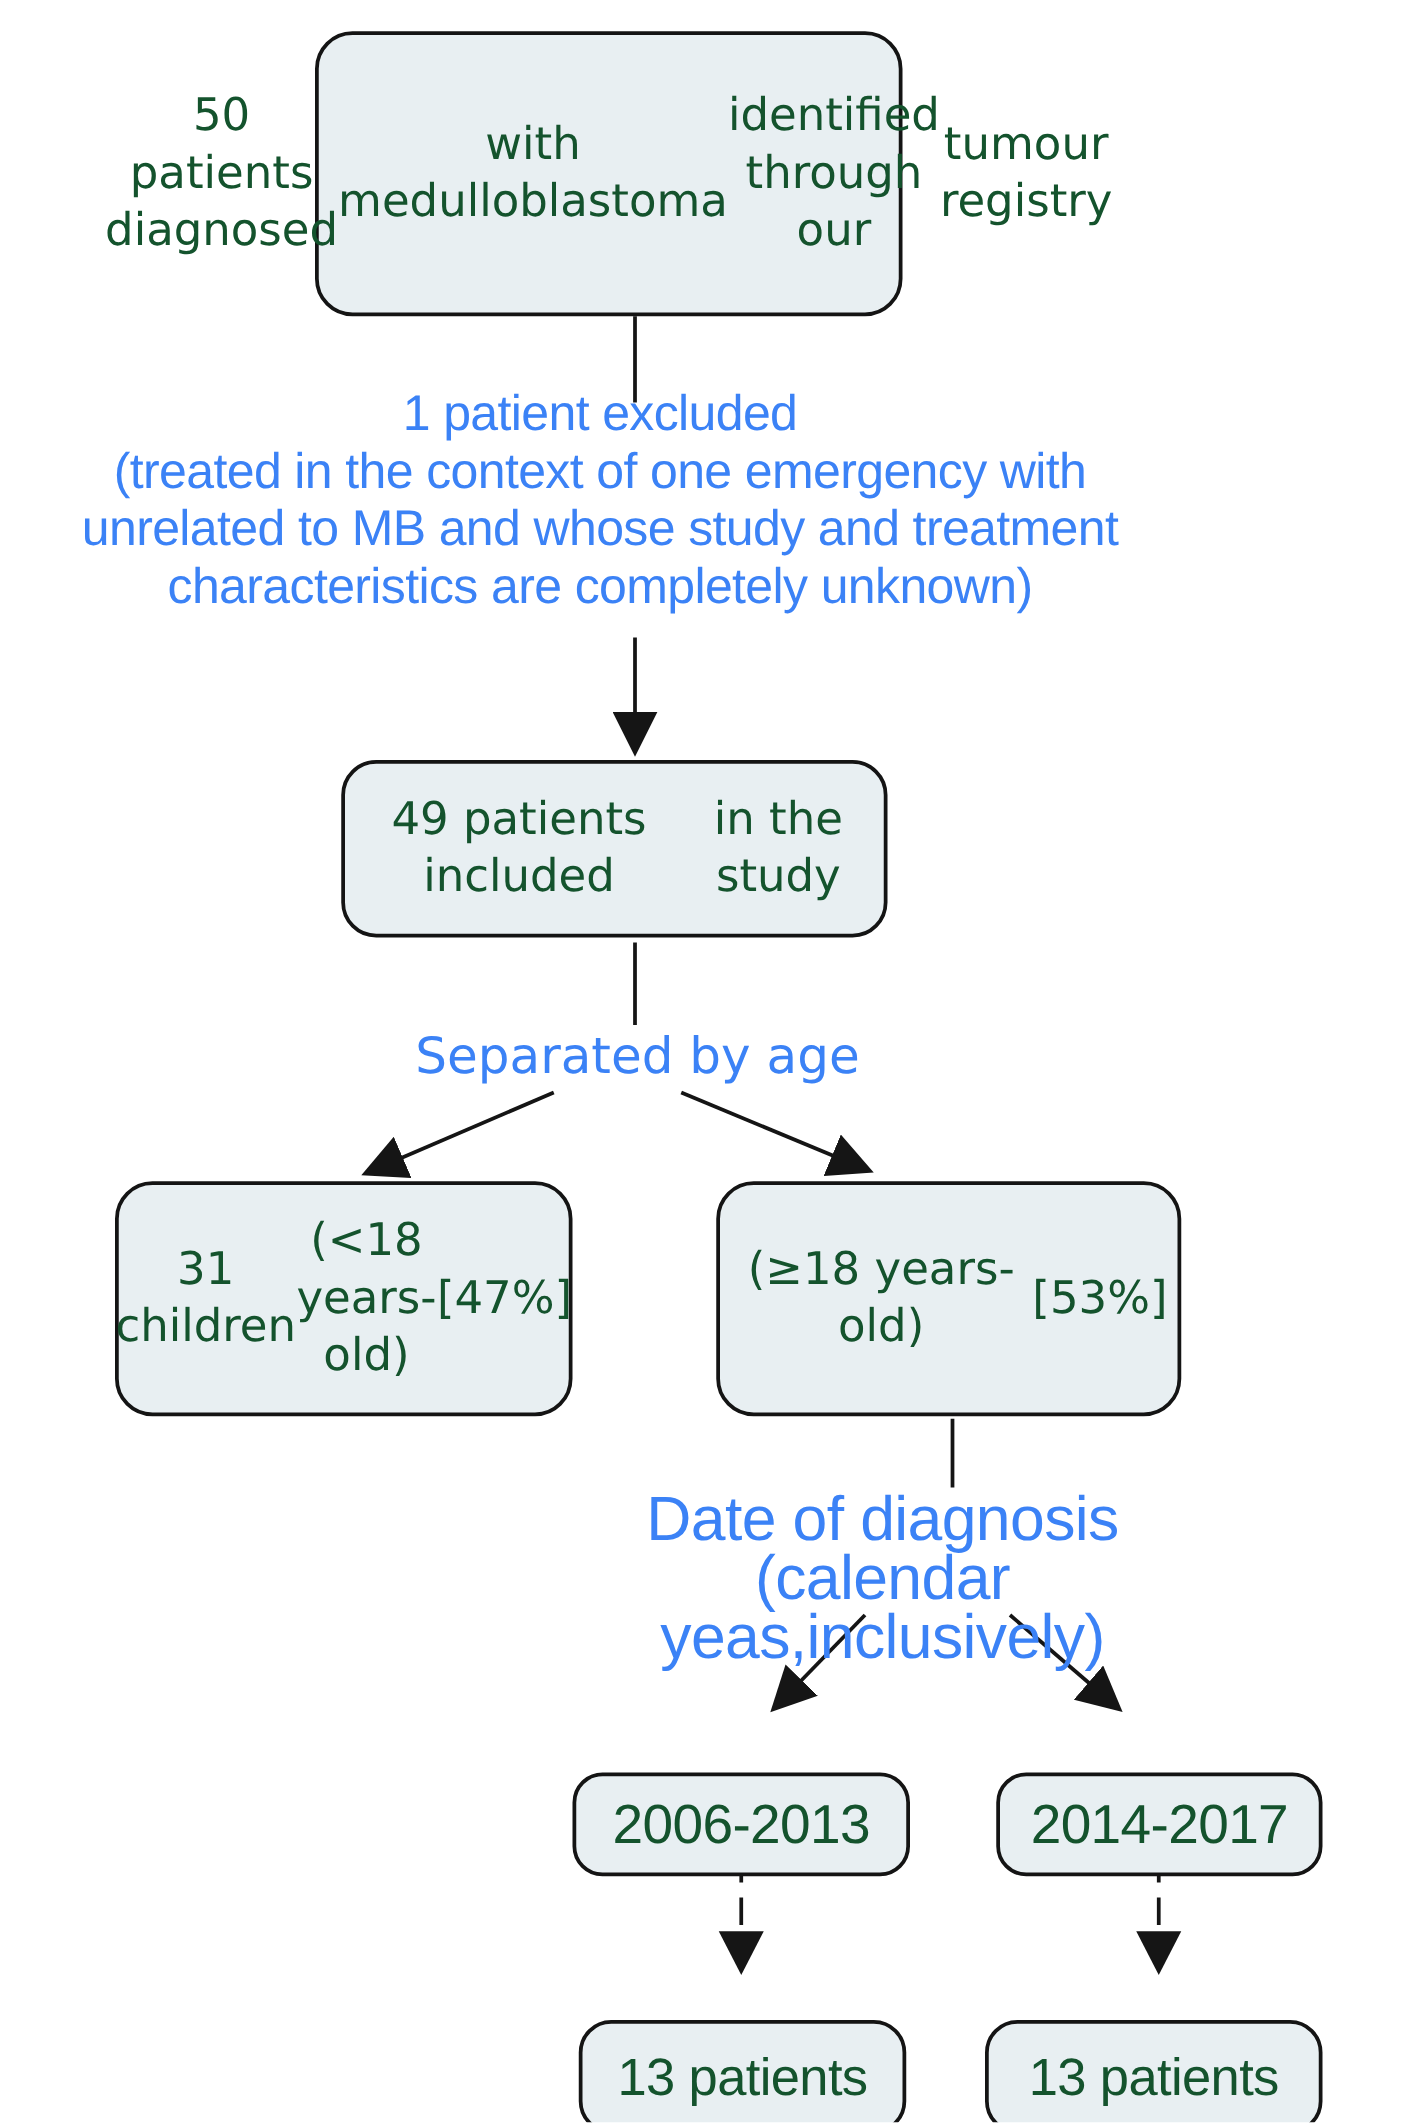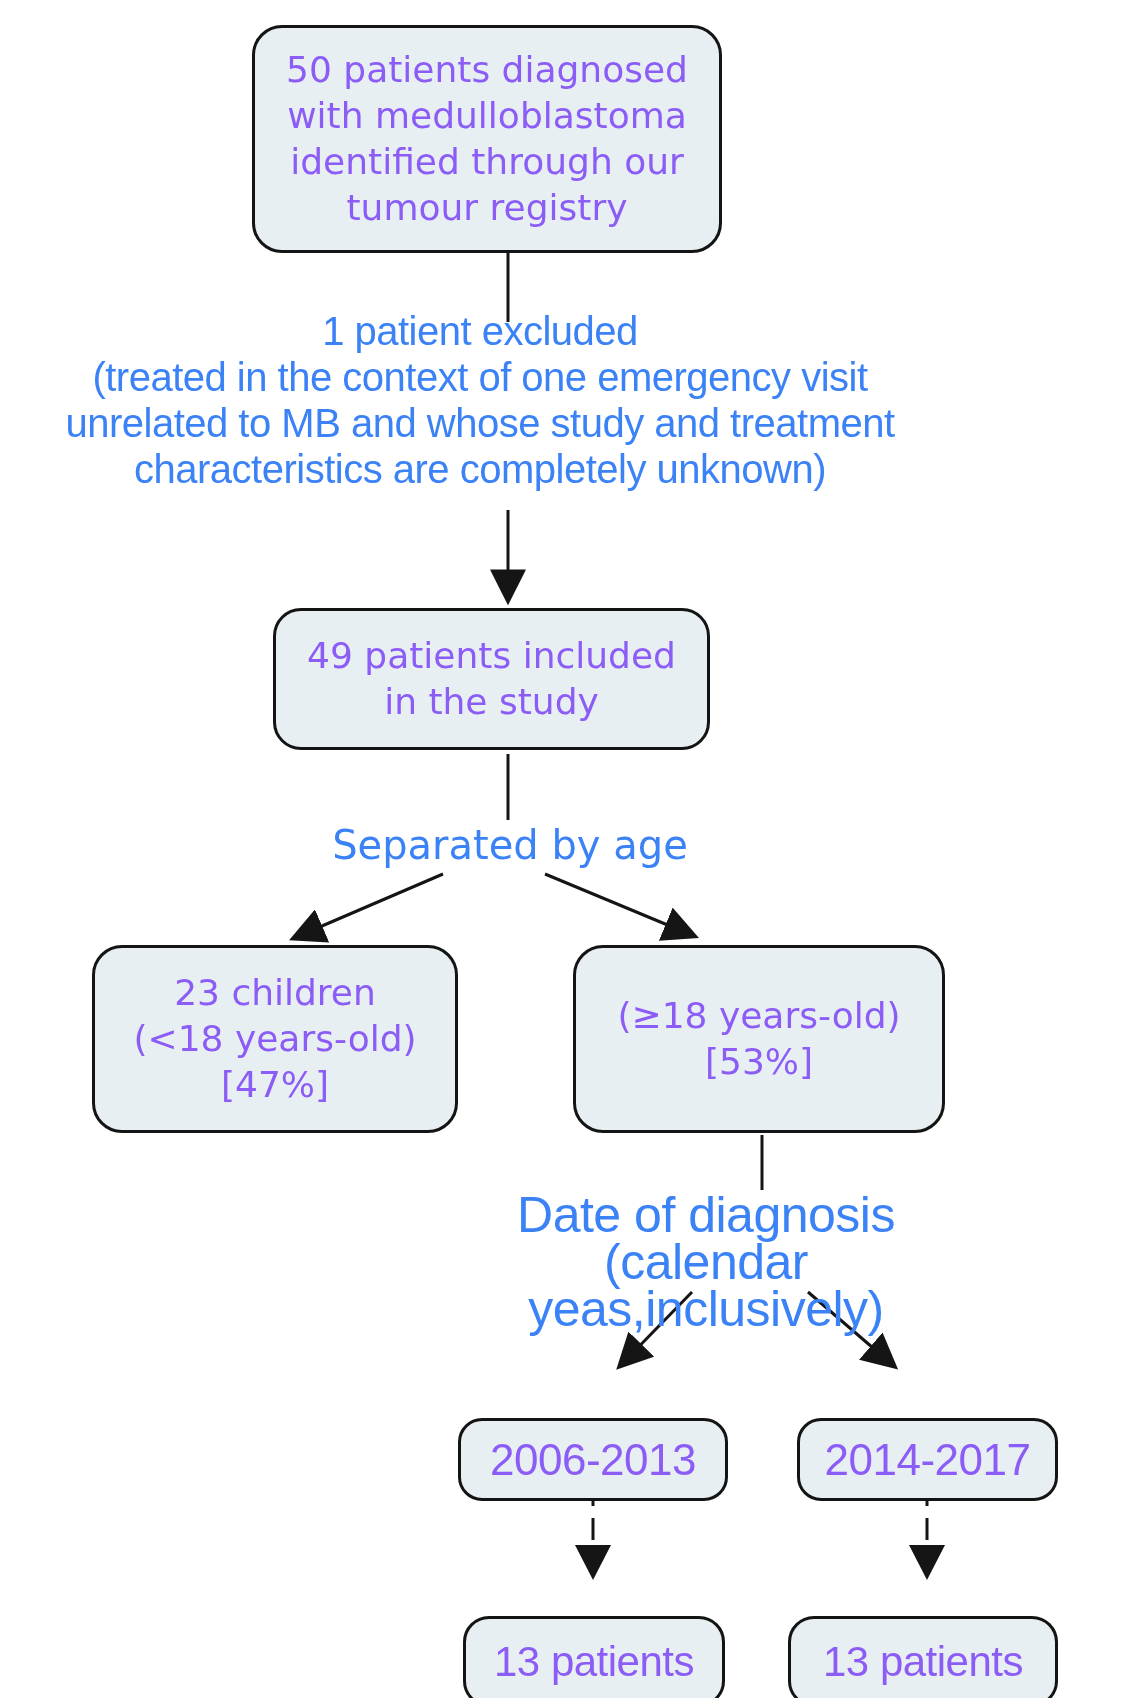--- a/index.html
+++ b/index.html
@@ -17,25 +17,25 @@
     width: 1121px; height: 1698px;
   }
   svg.edges line { stroke: #151515; stroke-width: 3; }
   svg.edges polygon { fill: #151515; }
   .box {
     position: absolute;
     box-sizing: border-box;
     background: #e8eff2;
     border: 3px solid #141414;
     display: flex;
-    flex-direction: column;
+    flex-direction: row;
     align-items: center;
     justify-content: center;
     text-align: center;
-    color: #8b5cf6;
+    color: #14532d;
     font-size: 36px;
     line-height: 46px;
     padding: 0 8px;
   }
   .box.cond {
     font-family: "Liberation Sans", sans-serif;
     letter-spacing: -0.5px;
     margin-top: 33px;
   }
   .plain {
@@ -88,34 +88,34 @@
 
   <div class="box r30" style="left:252px; top:25px; width:470px; height:228px;">
     <div>50 patients diagnosed</div>
     <div>with medulloblastoma</div>
     <div>identified through our</div>
     <div>tumour registry</div>
   </div>
 
   <div class="plain cond" style="left:0px; top:308px; width:960px;">
     <div>1 patient excluded</div>
-    <div>(treated in the context of one emergency visit</div>
+    <div>(treated in the context of one emergency with</div>
     <div>unrelated to MB and whose study and treatment</div>
     <div>characteristics are completely unknown)</div>
   </div>
 
   <div class="box r28" style="left:273px; top:608px; width:437px; height:142px;">
     <div>49 patients included</div>
     <div>in the study</div>
   </div>
 
   <div class="plain wide" style="left:260px; top:822px; width:500px;">Separated by age</div>
 
   <div class="box r30" style="left:92px; top:945px; width:366px; height:188px;">
-    <div>23 children</div>
+    <div>31 children</div>
     <div>(&lt;18 years-old)</div>
     <div>[47%]</div>
   </div>
 
   <div class="box r30" style="left:573px; top:945px; width:372px; height:188px;">
     <div>(≥18 years-old)</div>
     <div>[53%]</div>
   </div>
 
   <div class="plain cond" style="left:456px; top:1192px; width:500px; font-size:50px; line-height:47px;">

